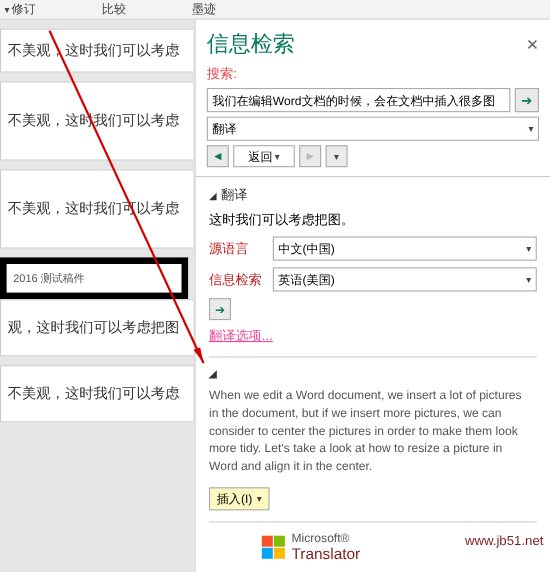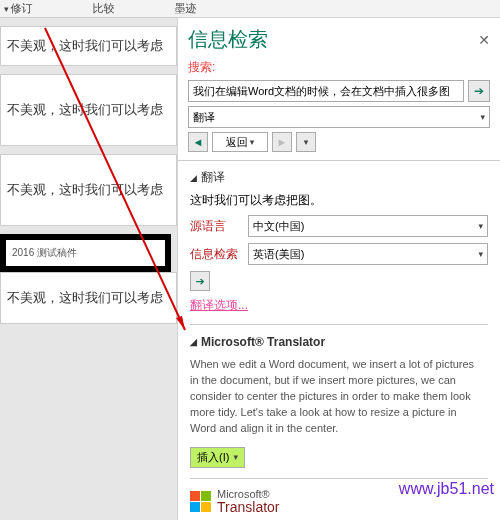--- a/index.html
+++ b/index.html
@@ -30,31 +30,31 @@
 .body { flex: 1; border-top: 1px solid #ccc; margin: 4px 0 0 0; overflow: auto; padding: 6px 12px 6px 12px; }
 .sect-hdr { font-weight: normal; color: #333; display: flex; align-items: center; gap: 4px; margin: 2px 0 6px 0; }
 .tri { font-size: 9px; }
 .field-row { display: flex; align-items: center; gap: 6px; margin: 6px 0; font-size: 12px; }
 .field-lbl { width: 52px; color: #b91c1c; }
 .link { color: #ec4899; text-decoration: underline; cursor: pointer; }
 .hr { border: 0; border-top: 1px solid #ccc; margin: 10px 0; }
 
 .trans-hdr { font-weight: bold; font-size: 12px; color: #333; display: flex; align-items: center; gap: 4px; }
 .trans-body { font-size: 11px; color: #555; line-height: 1.45; margin: 8px 4px 10px 0; }
-.insert-btn { border: 1px solid #aaa; background: #bef264; font-size: 11px; padding: 2px 6px; display: inline-flex; align-items: center; gap: 4px; }
+.insert-btn { border: 1px solid #aaa; background: #fef9c3; font-size: 11px; padding: 2px 6px; display: inline-flex; align-items: center; gap: 4px; }
 
-.logo-row { display: flex; align-items: center; gap: 6px; margin-top: 10px; }
+.logo-row { display: flex; align-items: center; gap: 6px; margin-top: 10px; margin-left: 48px; }
 .logo-sq { display: grid; grid-template-columns: 10px 10px; grid-template-rows: 10px 10px; gap: 1px; }
 .logo-sq div:nth-child(1){background:#f35325;} .logo-sq div:nth-child(2){background:#81bc06;}
 .logo-sq div:nth-child(3){background:#05a6f0;} .logo-sq div:nth-child(4){background:#ffba08;}
 .logo-txt { font-size: 11px; color: #555; line-height: 1; }
 .logo-txt b { font-size: 14px; color: #7f1d1d; font-weight: normal; }
 
 .annotation-line { position: absolute; pointer-events: none; left: 0; top: 0; }
-.watermark { position: absolute; right: 6px; bottom: 22px; font-size: 16px; color: #6d28d9; }
+.watermark { position: absolute; right: 6px; bottom: 22px; font-size: 12px; color: #7f1d1d; }
 </style>
 </head>
 <body>
 
 <div class="ribbon">
   <div>
       <span class="chev">▾</span>
       <span>修订</span>
     </div>
   <div>
@@ -63,20 +63,21 @@
   <div>
       <span>墨迹</span>
     </div>
 </div>
 
 <div class="doc-area">
   <div class="doc-line first">不美观，这时我们可以考虑</div>
   <div class="doc-line">不美观，这时我们可以考虑</div>
   <div class="doc-line">不美观，这时我们可以考虑</div>
   <div class="doc-small">2016 测试稿件</div>
+  <div class="doc-line" style="padding:16px 6px">观，这时我们可以考虑把图</div>
   <div class="doc-line" style="padding:16px 6px">不美观，这时我们可以考虑</div>
 </div>
 
 <div class="pane">
   <div class="pane-header">
     <div class="pane-title">
       <span>信息检索</span>
       <span class="close-x">✕</span>
     </div>
     <div class="label">搜索:</div>
@@ -134,21 +135,20 @@
       <div class="btn-sm">
           <span>➔</span>
         </div>
     </div>
     <div style="margin-top:6px"><span class="link">翻译选项...</span></div>
 
     <hr class="hr">
 
     <div class="trans-hdr">
         <span class="tri">◢</span>
-        <span>Microsoft® Translator</span>
       </div>
     <div class="trans-body">When we edit a Word document, we insert a lot of pictures in the document, but if we insert more pictures, we can consider to center the pictures in order to make them look more tidy. Let's take a look at how to resize a picture in Word and align it in the center.</div>
     <div class="insert-btn">
         <span>插入(I)</span>
         <span class="chev">▾</span>
       </div>
 
     <hr class="hr">
 
     <div class="logo-row">

